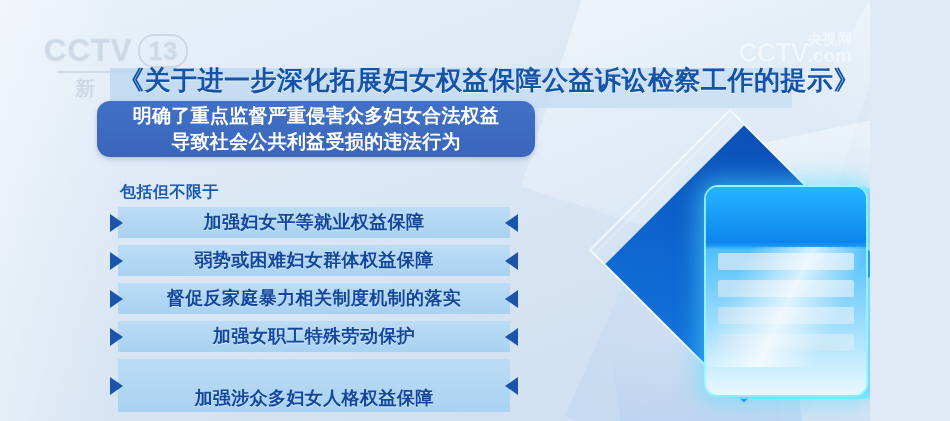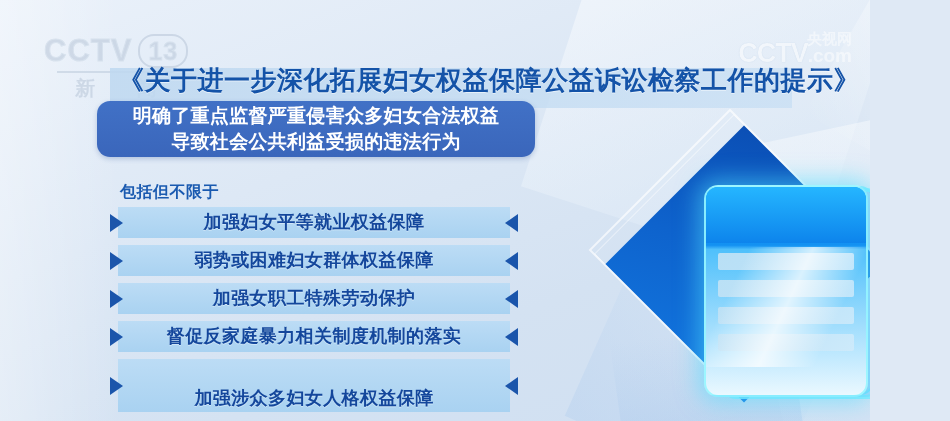--- a/index.html
+++ b/index.html
@@ -220,29 +220,29 @@
       <span class="row-text">加强妇女平等就业权益保障</span>
       <span class="arrow-r"></span>
     </div>
 
     <div class="row h1">
       <span class="arrow-l"></span>
       <span class="row-text">弱势或困难妇女群体权益保障</span>
       <span class="arrow-r"></span>
     </div>
 
+    <div class="row h1 wide">
+      <span class="arrow-l"></span>
+      <span class="row-text">督促反家庭暴力相关制度机制的落实</span>
+      <span class="arrow-r"></span>
+    </div>
+
     <div class="row h1">
       <span class="arrow-l"></span>
       <span class="row-text">加强女职工特殊劳动保护</span>
-      <span class="arrow-r"></span>
-    </div>
-
-    <div class="row h1 wide">
-      <span class="arrow-l"></span>
-      <span class="row-text">督促反家庭暴力相关制度机制的落实</span>
       <span class="arrow-r"></span>
     </div>
 
     <div class="row h2">
       <span class="arrow-l"></span>
       <span class="row-text">
         <br>
         <span>加强涉众多妇女人格权益保障</span>
       </span>
       <span class="arrow-r"></span>

